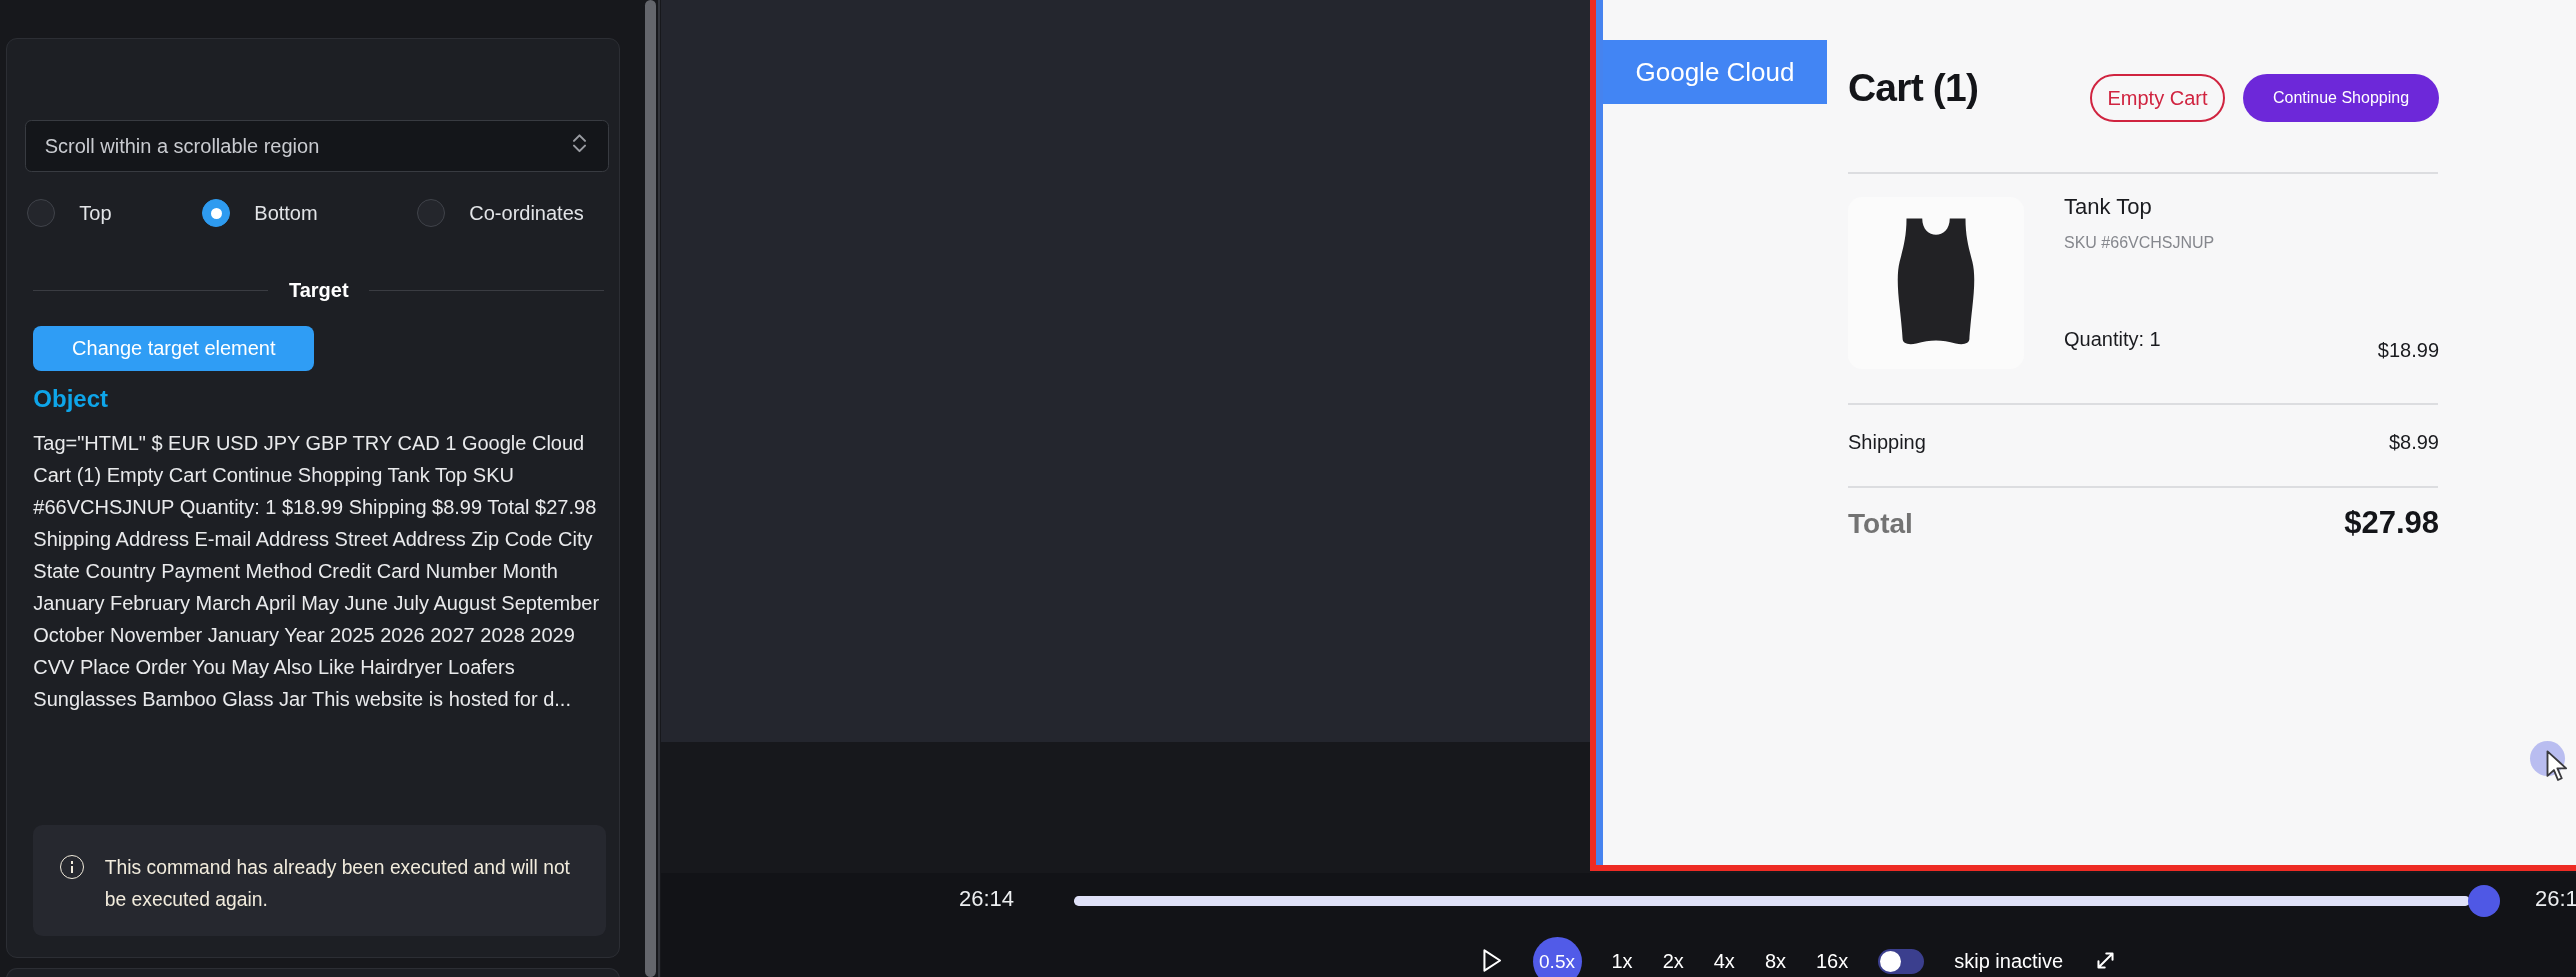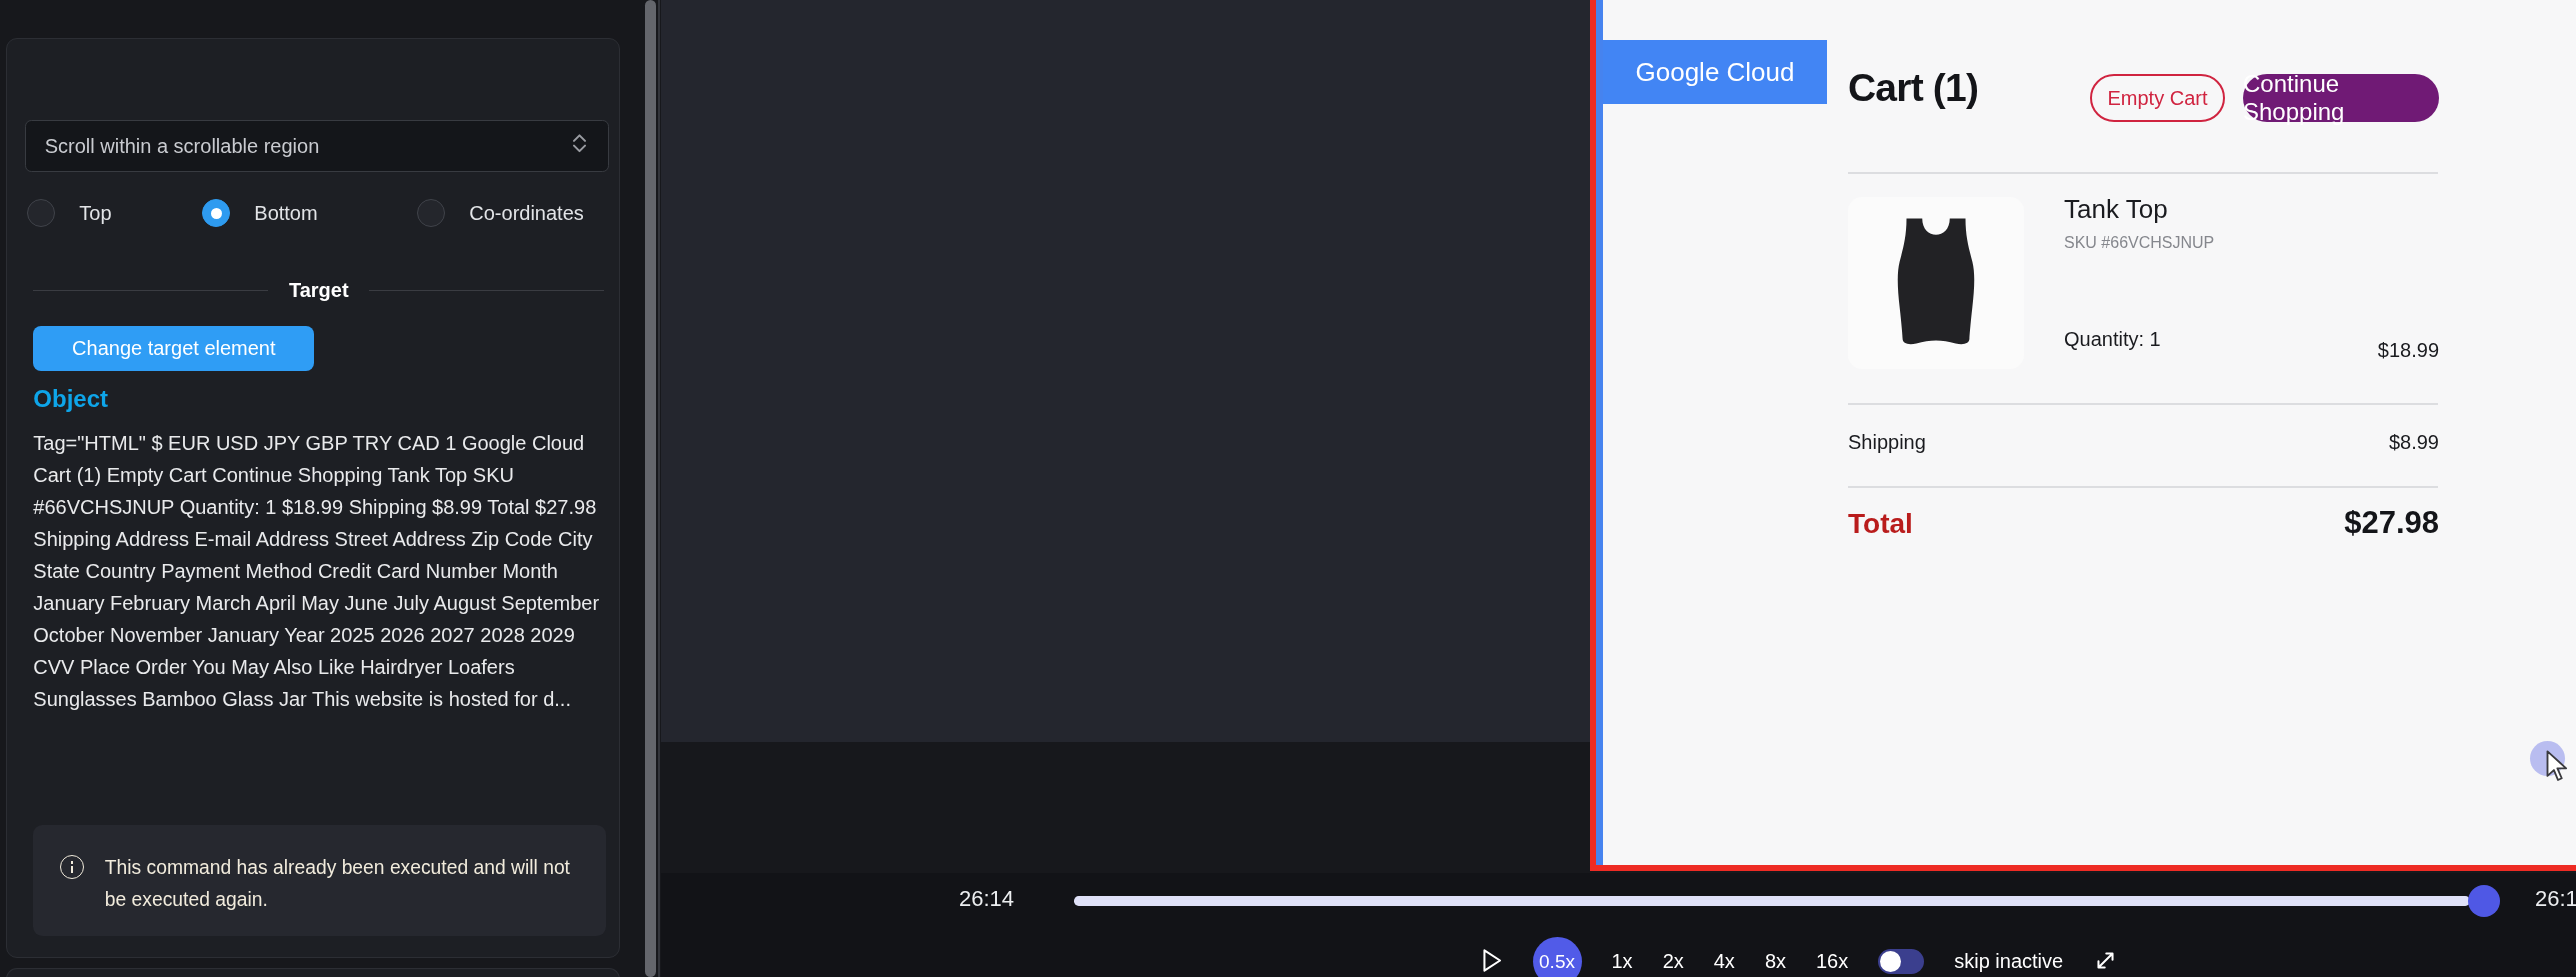--- a/index.html
+++ b/index.html
@@ -91,37 +91,37 @@
   }
   .h1 { color:#141519; font-weight:600; letter-spacing:-0.8px; }
   #cart-title { left:245px; top:66px; font-size:39px; }
   #empty-btn {
     left:487px; top:74px; width:135px; height:48px; border-radius:24.5px;
     border:2.4px solid #d02440; color:#d02440; font-size:20px; font-weight:500;
     display:flex; align-items:center; justify-content:center; background:#fff0; cursor:pointer;
   }
   #cont-btn {
     left:640px; top:74px; width:196px; height:48px; border-radius:24.5px;
-    background:#701a75; color:#fff; font-size:24px; font-weight:500;
+    background:#6d28d9; color:#fff; font-size:16px; font-weight:500;
     display:flex; align-items:center; justify-content:center; cursor:pointer;
   }
   .cart-divider { left:245px; width:590px; height:1.6px; background:#dcdde0; }
   #product-img {
     left:245px; top:197px; width:176px; height:172px;
     background:#fbfbfb; border-radius:14px;
     display:flex; align-items:center; justify-content:center;
   }
-  #item-name { left:461px; top:194px; font-size:26px; font-weight:500; color:#1a1b1f; }
+  #item-name { left:461px; top:194px; font-size:22px; font-weight:500; color:#1a1b1f; }
   #item-sku  { left:461px; top:234px; font-size:16px; color:#85878d; }
   #item-qty  { left:461px; top:328px; font-size:20px; color:#1a1b1f; }
   .price-right { right:798px; text-align:center; } 
   #item-price { top:339px; font-size:20px; color:#1a1b1f; }
   #ship-label { left:245px; top:431px; font-size:20px; color:#1a1b1f; }
   #ship-value { top:431px; font-size:20px; color:#1a1b1f; }
-  #total-label { left:245px; top:508px; font-size:28px; font-weight:600; color:#b91c1c; }
+  #total-label { left:245px; top:508px; font-size:28px; font-weight:600; color:#737373; }
   #total-value { top:505px; font-size:31px; font-weight:600; color:#141519; }
 
   #addr-title { left:972px; top:57px; font-size:37px; }
   #pay-title { left:972px; top:709px; font-size:37px; }
 
   #cursor-halo {
     left:927px; top:741px; width:35px; height:35px; border-radius:50%;
     background:#aeb3ee; opacity:.85;
   }
 

